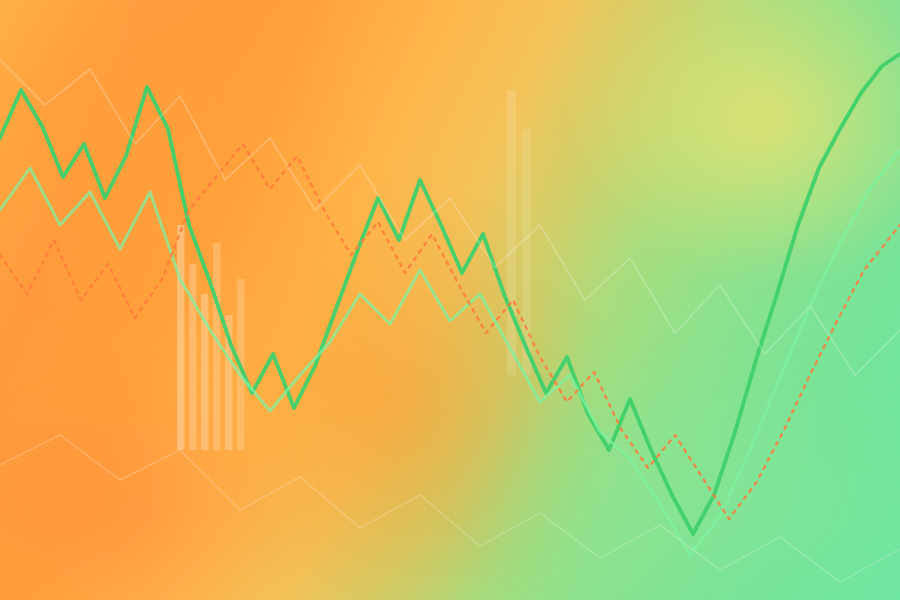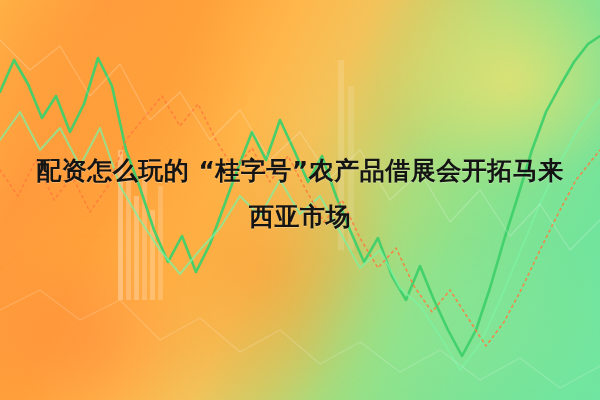--- a/index.html
+++ b/index.html
@@ -110,15 +110,14 @@
       <rect x="158" y="186" width="5" height="114" fill="rgba(255,255,255,0.18)"></rect>
       <rect x="338" y="60" width="6" height="190" fill="rgba(255,255,255,0.14)"></rect>
       <rect x="348" y="86" width="6" height="164" fill="rgba(255,255,255,0.12)"></rect>
       <path d="M0 92 L14 60 L28 84 L42 118 L56 96 L70 132 L84 104 L98 58 L112 86 L126 150 L140 188 L154 230 L168 262 L182 236 L196 272 L210 244 L224 206 L238 168 L252 132 L266 160 L280 120 L294 150 L308 182 L322 156 L336 196 L350 230 L364 262 L378 238 L392 276 L406 300 L420 266 L434 300 L448 330 L462 356 L476 330 L490 288 L504 240 L518 196 L532 150 L546 112 L560 86 L574 62 L588 44 L600 36" fill="none" stroke="#3fd06a" stroke-width="2.6" stroke-opacity="0.95" stroke-linejoin="round" stroke-linecap="round"></path>
       <path d="M0 140 L20 112 L40 150 L60 128 L80 166 L100 128 L120 186 L140 220 L160 250 L180 274 L200 250 L220 228 L240 196 L260 216 L280 180 L300 214 L320 196 L340 232 L360 268 L380 250 L400 288 L420 306 L440 336 L460 370 L480 344 L500 300 L520 252 L540 204 L560 162 L580 126 L600 100" fill="none" stroke="#7ef2a0" stroke-width="2" stroke-opacity="0.75" stroke-linejoin="round" stroke-linecap="round"></path>
       <path d="M0 170 L18 196 L36 160 L54 200 L72 176 L90 212 L108 186 L126 140 L144 118 L162 96 L180 126 L198 104 L216 140 L234 170 L252 148 L270 182 L288 156 L306 190 L324 222 L342 200 L360 238 L378 268 L396 248 L414 286 L432 312 L450 290 L468 318 L486 346 L504 322 L522 288 L540 250 L558 214 L576 180 L600 150" fill="none" stroke="#ff7a3c" stroke-width="1.6" stroke-opacity="0.85" stroke-linejoin="round" stroke-linecap="round" stroke-dasharray="2 4"></path>
       <path d="M0 40 L30 70 L60 46 L90 96 L120 64 L150 120 L180 92 L210 140 L240 110 L270 160 L300 132 L330 178 L360 150 L390 200 L420 172 L450 222 L480 190 L510 236 L540 204 L570 250 L600 220" fill="none" stroke="#ffffff" stroke-width="1.2" stroke-opacity="0.22" stroke-linejoin="round" stroke-linecap="round"></path>
       <path d="M0 310 L40 290 L80 320 L120 300 L160 340 L200 318 L240 352 L280 330 L320 364 L360 342 L400 372 L440 350 L480 380 L520 358 L560 388 L600 366" fill="none" stroke="#ffffff" stroke-width="1.2" stroke-opacity="0.18" stroke-linejoin="round" stroke-linecap="round"></path>
     </svg>
 
-  <div id="headline">配资怎么玩的 “桂字号”农产品借展会开拓马来西亚市场</div>
 
 </div>
 
 </body></html>

